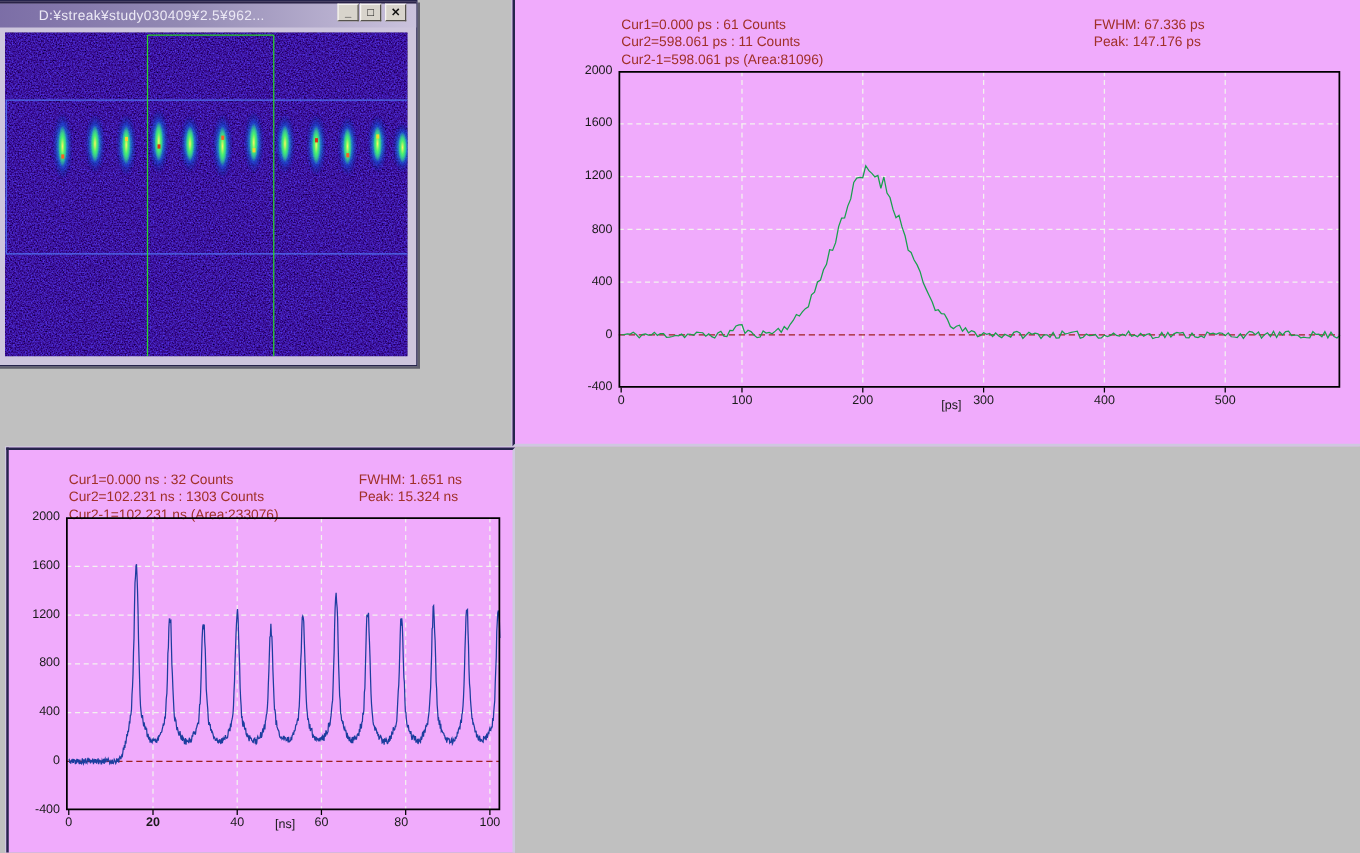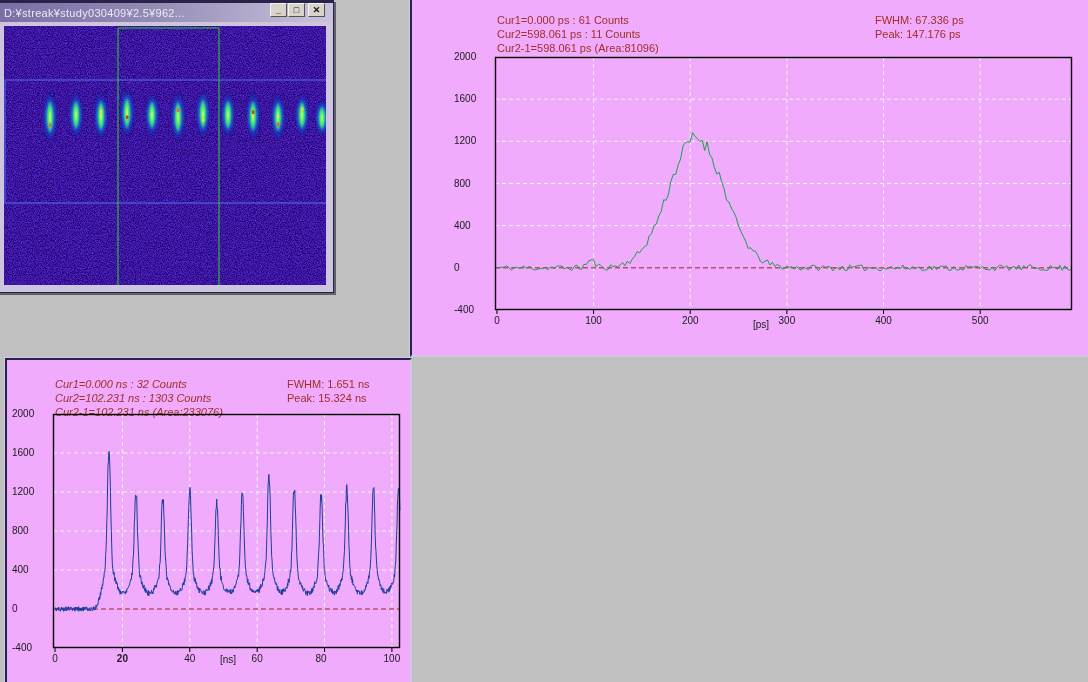--- a/index.html
+++ b/index.html
@@ -25,38 +25,38 @@
     background:#cdc5dd;border:1px solid #26244c;
     box-shadow:2px 2px 0 rgba(16,16,40,.55);
   }
   #win-img .top-strip{position:absolute;left:0;top:0;right:0;height:2px;background:#2a2348;}
   #win-img .titlebar{
     position:absolute;left:0;top:2px;right:0;height:19px;
     background:linear-gradient(90deg,#7b6da6 0%,#938ab4 45%,#cbc3dd 100%);
     display:flex;align-items:center;
   }
   #win-img .title{
-    margin-left:9px;font-size:11px;color:#ece9f5;letter-spacing:.3px;
+    margin-left:36px;font-size:11px;color:#ece9f5;letter-spacing:.3px;
     white-space:nowrap;overflow:hidden;max-width:220px;
   }
   #win-img .btns{position:absolute;right:8px;top:2px;display:flex;}
   .tbtn{
     width:17px;height:14px;margin-left:1px;background:#d8d4cc;
     border-top:1px solid #f6f4f0;border-left:1px solid #f6f4f0;
     border-right:1px solid #55524c;border-bottom:1px solid #55524c;
     font-size:9px;font-weight:bold;color:#101010;text-align:center;line-height:12px;
     box-sizing:border-box;
   }
   .tbtn.close{margin-left:3px;}
   #streak-svg{position:absolute;left:9px;top:25px;}
   .anno{position:absolute;color:#a03028;font-size:11px;line-height:14px;white-space:nowrap;}
   .anno p{margin:0;padding:0;}
   .plot-svg{position:absolute;overflow:visible;}
   .tick-x{position:absolute;width:44px;text-align:center;font-size:10px;color:#1a1a1a;}
-  .tick-y{position:absolute;width:36px;font-size:10px;color:#1a1a1a;}
+  .tick-y{position:absolute;width:36px;text-align:right;font-size:10px;color:#1a1a1a;}
   .unit{position:absolute;font-size:10px;color:#1a1a1a;white-space:nowrap;}
   .ps-unit{left:341px;top:319px;}
   .ns-unit{left:213px;top:294px;}
 </style>
 </head>
 <body>
 
 <div class="window" id="win-ps">
   <div class="anno" style="left:85px;top:13px;">
     <p>Cur1=0.000 ps : 61 Counts</p>
@@ -99,21 +99,21 @@
     <span class="tick-y" style="left: 42px; top: 51px;">2000</span>
     <span class="tick-y" style="left: 42px; top: 93.1667px;">1600</span>
     <span class="tick-y" style="left: 42px; top: 135.333px;">1200</span>
     <span class="tick-y" style="left: 42px; top: 177.5px;">800</span>
     <span class="tick-y" style="left: 42px; top: 219.667px;">400</span>
     <span class="tick-y" style="left: 42px; top: 261.833px;">0</span>
     <span class="tick-y" style="left: 42px; top: 304px;">-400</span>
   </div>
 
 <div class="window" id="win-ns">
-  <div class="anno" style="left:48px;top:17px;font-style:italic;">
+  <div class="anno" style="left:48px;top:17px;">
     <p>Cur1=0.000 ns : 32 Counts</p>
     <p>Cur2=102.231 ns : 1303 Counts</p>
     <p>Cur2-1=102.231 ns (Area:233076)</p>
   </div>
   <div class="anno" style="left:280px;top:17px;">
     <p>FWHM: 1.651 ns</p>
     <p>Peak: 15.324 ns</p>
   </div>
   <svg class="plot-svg" id="ns-plot" style="left:46px;top:54px;" width="347" height="234">
       <g>

